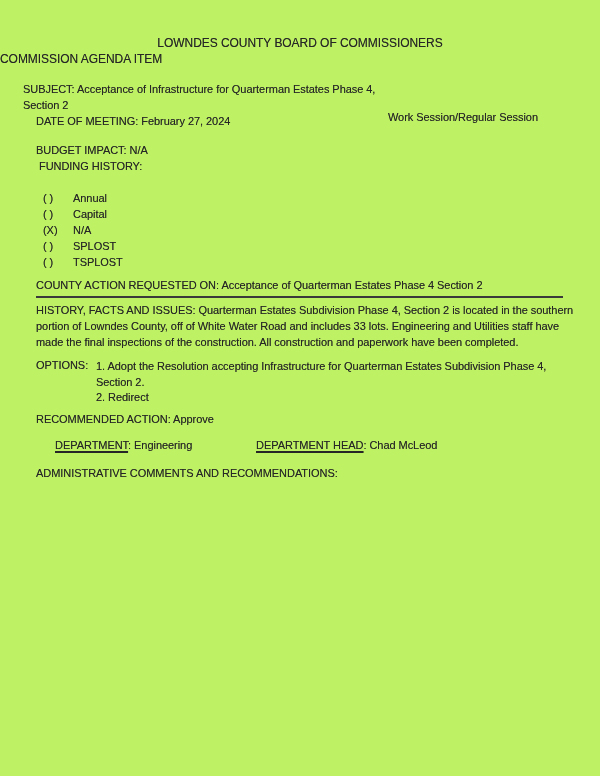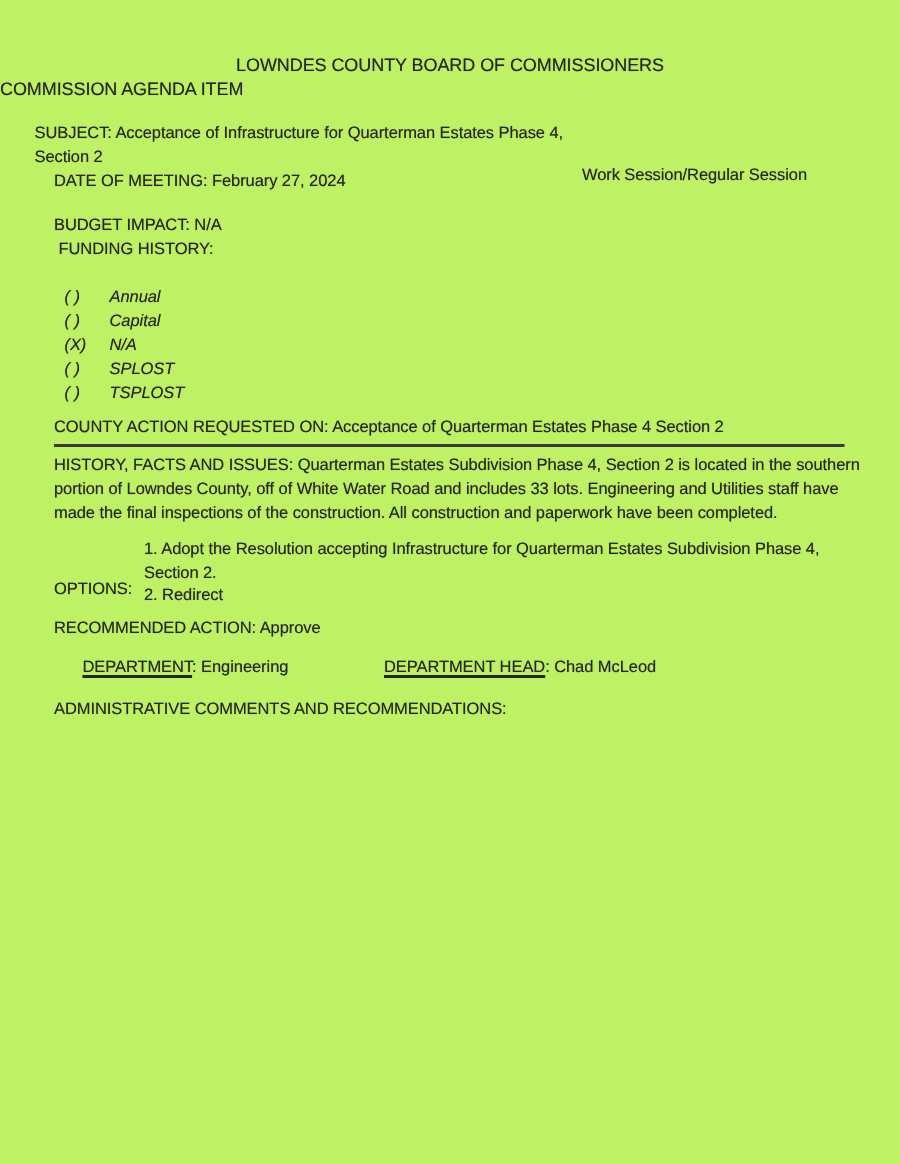--- a/index.html
+++ b/index.html
@@ -32,38 +32,38 @@
   }
   .subject {
     top: 82px; left: 23px; width: 380px;
     white-space: pre-line;
     line-height: 15.5px;
   }
   .date-of-meeting { top: 115px; left: 36px; }
   .session-type { top: 111px; right: 62px; }
   .budget-impact { top: 144px; left: 36px; }
   .funding-source { top: 160px; left: 39px; }
-  .funding-list { top: 190px; left: 43px; font-style: italic; }
+  .funding-list { top: 190px; left: 43px; }
   .funding-row { height: 16px; line-height: 16px; }
   .funding-row .mark {
     display: inline-block;
     width: 22px;
   }
   .funding-row .flabel { display: inline-block; margin-left: 5px; }
   .county-action {
     top: 279px; left: 36px; width: 527px;
     padding-bottom: 5px;
     border-bottom: 2px solid #3a3a3a;
   }
   .history {
     top: 302px; left: 36px; width: 564px;
     white-space: pre-line;
     line-height: 16px;
   }
-  .options-label { top: 359px; left: 36px; margin-top: 28px; }
+  .options-label { top: 359px; left: 36px; }
   .options-body {
     top: 359px; left: 76px; width: 489px;
     line-height: 15.5px;
     margin-left: 20px;
   }
   .option-item { white-space: pre-line; }
   .recommended-action { top: 413px; left: 36px; }
   .dept-line { top: 439px; left: 36px; }
   .dept-head-line { top: 439px; left: 237px; }
   .u {

